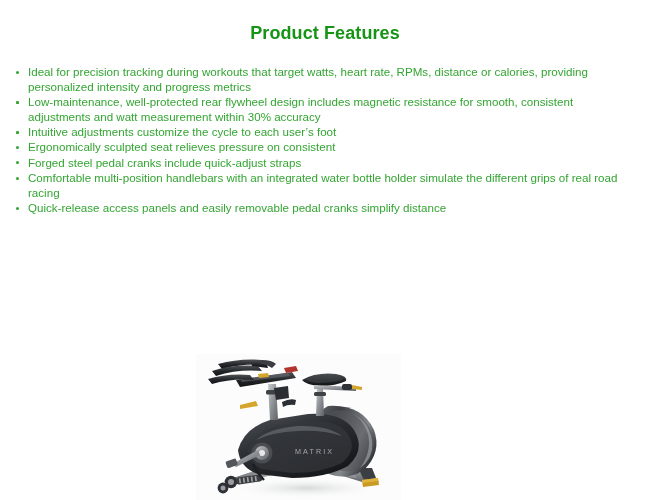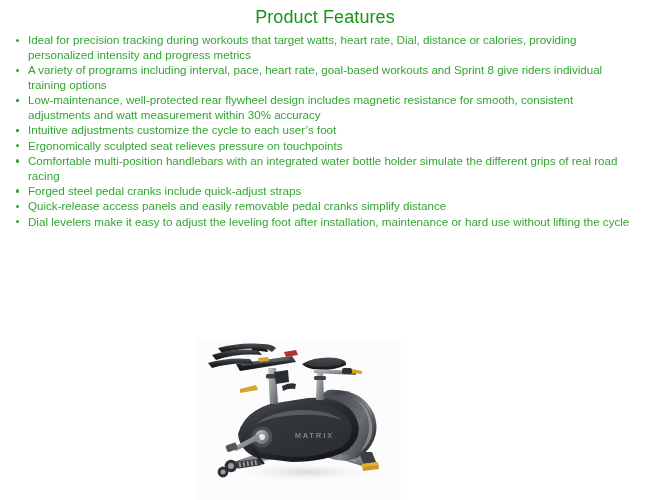--- a/index.html
+++ b/index.html
@@ -20,23 +20,23 @@
     width: 650px;
     height: 500px;
     background: #ffffff;
   }
 
   
   .product-title {
     text-align: center;
     color: #169416;
     font-size: 18px;
-    font-weight: normal;
+    font-weight: bold;
     letter-spacing: 0.1px;
-    margin: 0;
+    margin: 16px;
     padding: 6px 0 2px 0;
     line-height: 22px;
     font-family: "Liberation Sans", sans-serif;
   }
 
   
   .feature-list {
     list-style: none;
     margin: 0;
     padding: 3px 18px 0 15px;
@@ -79,59 +79,51 @@
 </head>
 <body>
 
 <div class="page">
 
   <h1 class="product-title">Product Features</h1>
 
   <ul class="feature-list">
     <li class="feature-item">
       <span class="bullet-dot"></span>
-      <span>Ideal for precision tracking during workouts that target watts, heart rate, Dial, distance or calories, providing personalized intensity and progress metrics</span>
-    </li>
-    <li class="feature-item">
-      <span class="bullet-dot"></span>
-      <span>A variety of programs including interval, pace, heart rate, goal-based workouts and Sprint 8 give riders individual training options</span>
+      <span>Ideal for precision tracking during workouts that target watts, heart rate, RPMs, distance or calories, providing personalized intensity and progress metrics</span>
     </li>
     <li class="feature-item">
       <span class="bullet-dot"></span>
     </li>
     <li class="feature-item">
       <span class="bullet-dot"></span>
       <span>Low-maintenance, well-protected rear flywheel design includes magnetic resistance for smooth, consistent adjustments and watt measurement within 30% accuracy</span>
     </li>
     <li class="feature-item">
       <span class="bullet-dot"></span>
     </li>
     <li class="feature-item">
       <span class="bullet-dot"></span>
       <span>Intuitive adjustments customize the cycle to each user’s foot</span>
     </li>
     <li class="feature-item">
       <span class="bullet-dot"></span>
-      <span>Ergonomically sculpted seat relieves pressure on touchpoints</span>
+      <span>Ergonomically sculpted seat relieves pressure on consistent</span>
+    </li>
+    <li class="feature-item">
+      <span class="bullet-dot"></span>
+      <span>Forged steel pedal cranks include quick-adjust straps</span>
     </li>
     <li class="feature-item">
       <span class="bullet-dot"></span>
       <span>Comfortable multi-position handlebars with an integrated water bottle holder simulate the different grips of real road racing</span>
     </li>
     <li class="feature-item">
       <span class="bullet-dot"></span>
-      <span>Forged steel pedal cranks include quick-adjust straps</span>
-    </li>
-    <li class="feature-item">
-      <span class="bullet-dot"></span>
       <span>Quick-release access panels and easily removable pedal cranks simplify distance</span>
-    </li>
-    <li class="feature-item">
-      <span class="bullet-dot"></span>
-      <span>Dial levelers make it easy to adjust the leveling foot after installation, maintenance or hard use without lifting the cycle</span>
     </li>
   </ul>
 
   <div class="product-image-wrap">
     <svg viewBox="0 0 205 162" xmlns="http://www.w3.org/2000/svg" aria-hidden="true">
       <defs>
         <linearGradient id="bodyGrad" x1="0" y1="0" x2="0.3" y2="1">
           <stop offset="0%" stop-color="#5c5f63"></stop>
           <stop offset="45%" stop-color="#34373b"></stop>
           <stop offset="100%" stop-color="#17191c"></stop>

